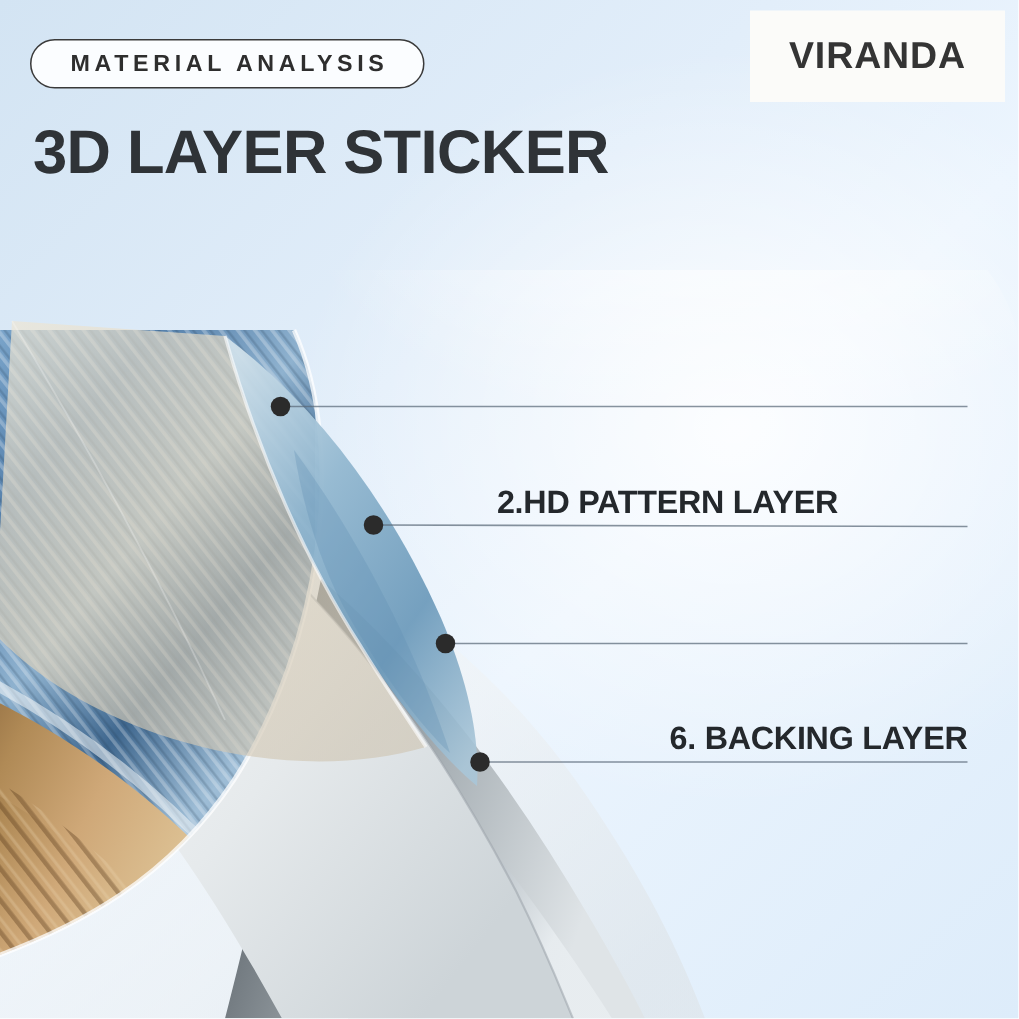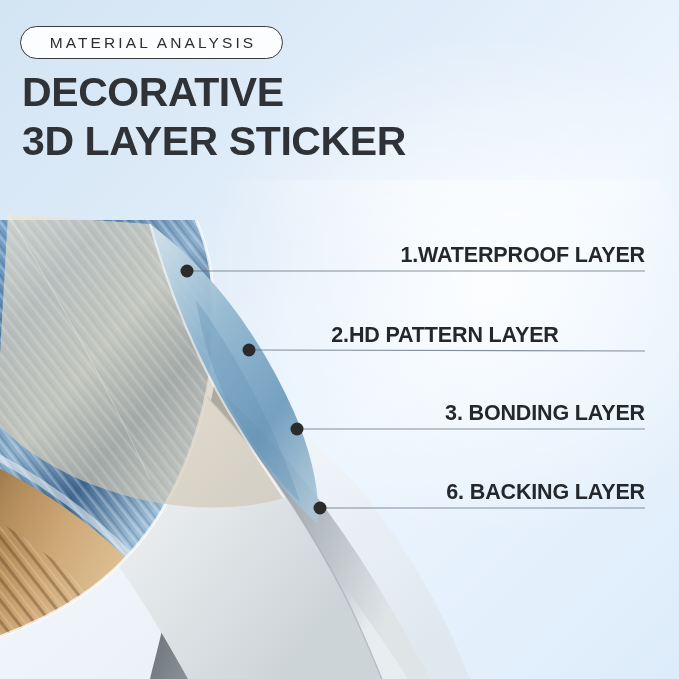--- a/index.html
+++ b/index.html
@@ -27,21 +27,21 @@
     width:263px; height:33px;
     border:1.4px solid #3a3a3a;
     border-radius:17px;
     background:#fbfdff;
     display:flex; align-items:center; justify-content:center;
   }
   .badge-text {
     font-size:15.5px;
     letter-spacing:3.1px;
     color:#2e2e2e;
-    font-weight:400;
+    font-weight:700;
     white-space:nowrap;
     padding-left:3px;
   }
 
   .title-block {
     position:absolute;
     left:22px; top:72px;
     width:470px;
   }
   .title-line {
@@ -106,24 +106,26 @@
 </head>
 <body>
 
 <div id="page">
 
   <div class="badge">
     <span class="badge-text">MATERIAL ANALYSIS</span>
   </div>
 
   <div class="title-block">
-    <span class="title-line">DECORATIVE</span>
     <span class="title-line second">3D LAYER STICKER</span>
   </div>
 
+  <div class="logo-box">
+    <span class="logo-text">VIRANDA</span>
+  </div>
 
   <div class="art">
     <svg viewBox="0 0 679 499" xmlns="http://www.w3.org/2000/svg">
       <defs>
 
         <linearGradient id="gSky" x1="0" y1="0" x2="1" y2="1">
           <stop offset="0" stop-color="#b8cfe2"></stop>
           <stop offset="0.5" stop-color="#9dbdd8"></stop>
           <stop offset="1" stop-color="#7ea6c6"></stop>
         </linearGradient>
@@ -277,31 +279,25 @@
     <g fill="#2b2b2b">
       <circle cx="187" cy="271" r="6.5"></circle>
       <circle cx="249" cy="350" r="6.5"></circle>
       <circle cx="297" cy="429" r="6.5"></circle>
       <circle cx="320" cy="508" r="6.5"></circle>
     </g>
   </svg>
 
   <div class="callouts">
 
-    <div class="callout" style="top:243px;">
-      <span class="callout-text">1.WATERPROOF LAYER</span>
-    </div>
 
     <div class="callout" style="top:323px;text-align:center;">
       <span class="callout-text">2.HD PATTERN LAYER</span>
     </div>
 
-    <div class="callout" style="top:401px;">
-      <span class="callout-text">3. BONDING LAYER</span>
-    </div>
 
     <div class="callout" style="top:480px;">
       <span class="callout-text">6. BACKING LAYER</span>
     </div>
 
   </div>
 
 </div>
 
 </body></html>

